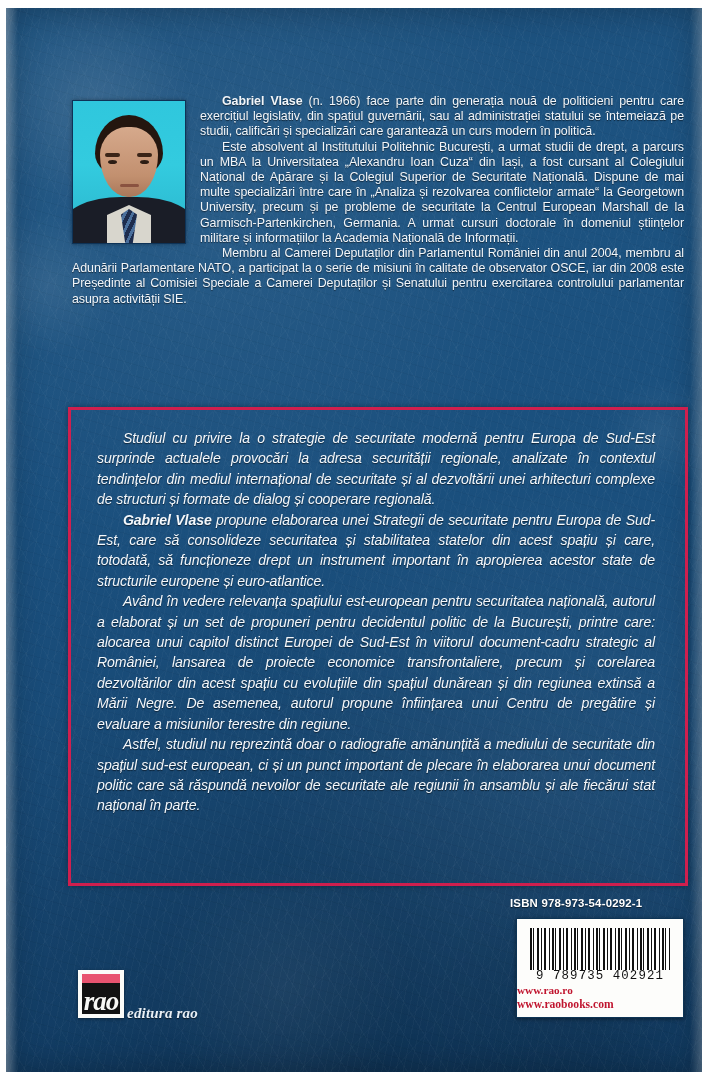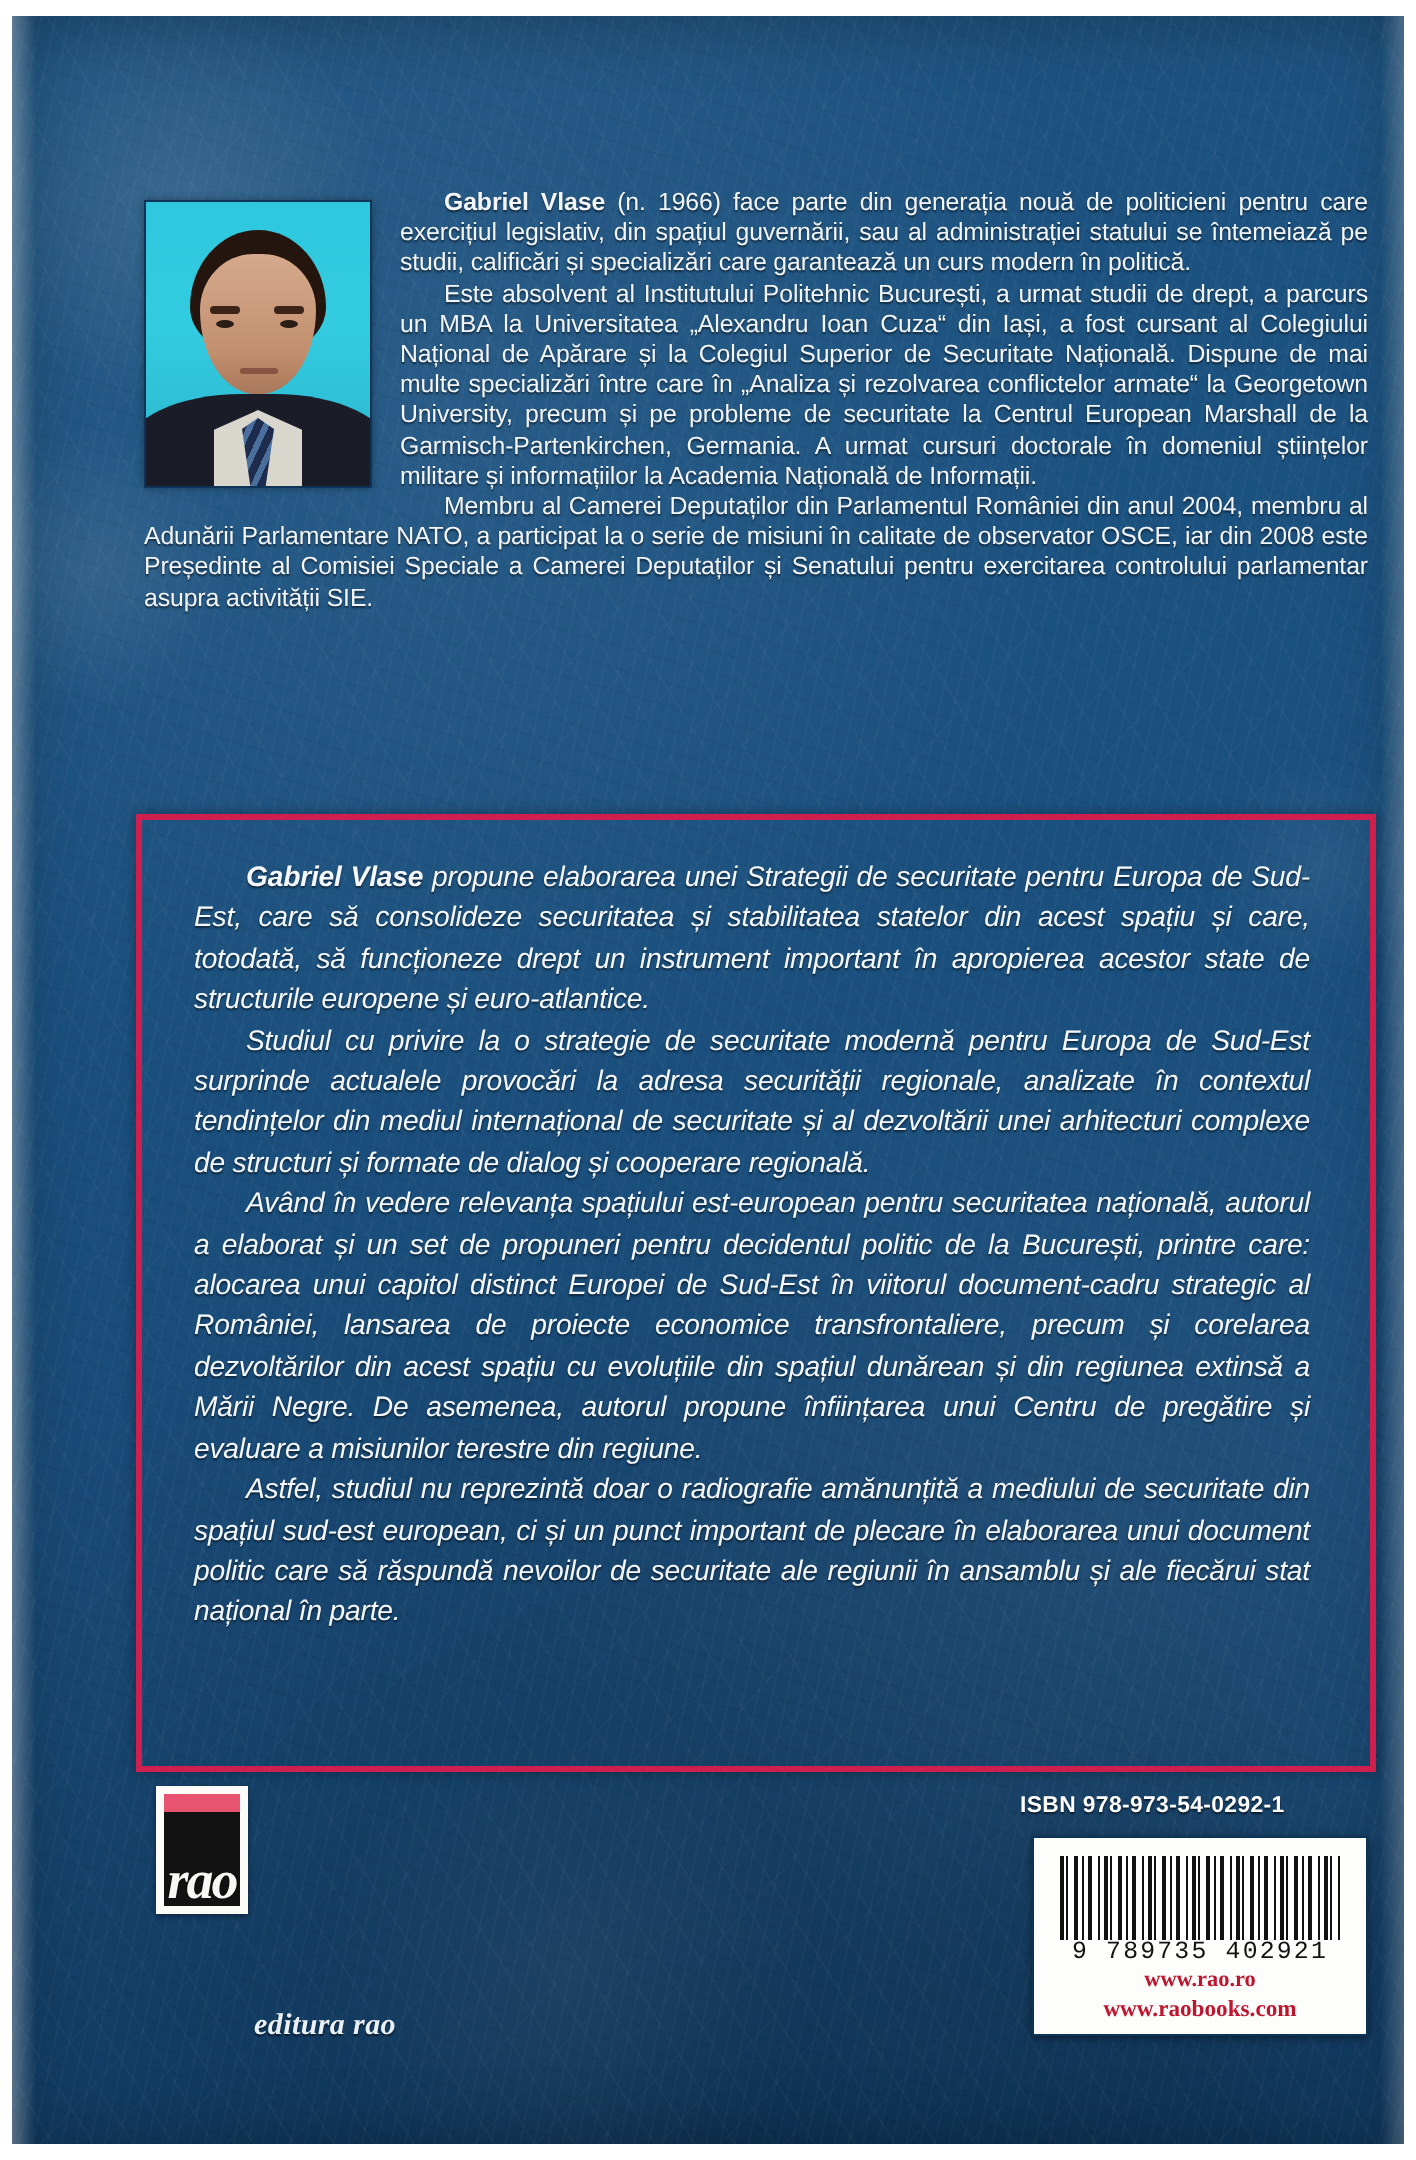--- a/index.html
+++ b/index.html
@@ -248,35 +248,35 @@
     width: 148px;
     text-align: center;
     font-family: Liberation Mono, monospace;
     font-size: 12.4px;
     letter-spacing: 1.1px;
     color: #111;
   }
   .url1, .url2 {
     position: absolute;
     width: 100%;
-    text-align: center;
+    text-align: left;
     color: #c0152f;
     font-weight: 700;
     font-family: "Liberation Serif", serif;
   }
   .url1 { top: 65px; font-size: 11.2px; }
   .url2 { top: 79px; font-size: 11.6px; }
 
   
   .logo-mark {
     position: absolute;
     left: 72px;
-    top: 885px;
+    top: 962px;
     width: 46px;
-    height: 64px;
+    height: 48px;
     background: #fbfbf8;
     padding: 3px;
     box-sizing: border-box;
     box-shadow: 0 1px 3px rgba(0,0,0,.45);
   }
   .logo-mark .band {
     position: absolute;
     left: 4px; right: 4px; top: 4px;
     height: 9px;
     background: #e8536f;
@@ -339,22 +339,22 @@
       <div class="mouth"></div>
     </div>
 
     <p><b>Gabriel Vlase</b><span> (n. 1966) face parte din generația nouă de politicieni pentru care exercițiul legislativ, din spațiul guvernării, sau al administrației statului se întemeiază pe studii, calificări și specializări care garantează un curs modern în politică.</span></p>
     <p>Este absolvent al Institutului Politehnic București, a urmat studii de drept, a parcurs un MBA la Universitatea „Alexandru Ioan Cuza“ din Iași, a fost cursant al Colegiului Național de Apărare și la Colegiul Superior de Securitate Națională. Dispune de mai multe specializări între care în „Analiza și rezolvarea conflictelor armate“ la Georgetown University, precum și pe probleme de securitate la Centrul European Marshall de la Garmisch-Partenkirchen, Germania. A urmat cursuri doctorale în domeniul științelor militare și informațiilor la Academia Națională de Informații.</p>
     <p class="p-wide">Membru al Camerei Deputaților din Parlamentul României din anul 2004, membru al Adunării Parlamentare NATO, a participat la o serie de misiuni în calitate de observator OSCE, iar din 2008 este Președinte al Comisiei Speciale a Camerei Deputaților și Senatului pentru exercitarea controlului parlamentar asupra activității SIE.</p>
   </div>
 
   <div class="quotebox">
     <div class="quote-inner">
+      <p>Studiul cu privire la o strategie de securitate modernă pentru Europa de Sud-Est surprinde actualele provocări la adresa securității regionale, analizate în contextul tendințelor din mediul internațional de securitate și al dezvoltării unei arhitecturi complexe de structuri și formate de dialog și cooperare regională.</p>
       <p><b>Gabriel Vlase</b><span> propune elaborarea unei Strategii de securitate pentru Europa de Sud-Est, care să consolideze securitatea și stabilitatea statelor din acest spațiu și care, totodată, să funcționeze drept un instrument important în apropierea acestor state de structurile europene și euro-atlantice.</span></p>
-      <p>Studiul cu privire la o strategie de securitate modernă pentru Europa de Sud-Est surprinde actualele provocări la adresa securității regionale, analizate în contextul tendințelor din mediul internațional de securitate și al dezvoltării unei arhitecturi complexe de structuri și formate de dialog și cooperare regională.</p>
       <p>Având în vedere relevanța spațiului est-european pentru securitatea națională, autorul a elaborat și un set de propuneri pentru decidentul politic de la București, printre care: alocarea unui capitol distinct Europei de Sud-Est în viitorul document-cadru strategic al României, lansarea de proiecte economice transfrontaliere, precum și corelarea dezvoltărilor din acest spațiu cu evoluțiile din spațiul dunărean și din regiunea extinsă a Mării Negre. De asemenea, autorul propune înființarea unui Centru de pregătire și evaluare a misiunilor terestre din regiune.</p>
       <p>Astfel, studiul nu reprezintă doar o radiografie amănunțită a mediului de securitate din spațiul sud-est european, ci și un punct important de plecare în elaborarea unui document politic care să răspundă nevoilor de securitate ale regiunii în ansamblu și ale fiecărui stat național în parte.</p>
 
     </div>
   </div>
 
   <div class="isbn">ISBN 978-973-54-0292-1</div>
 
   <div class="barcode-card">
     <div class="bars"></div>

